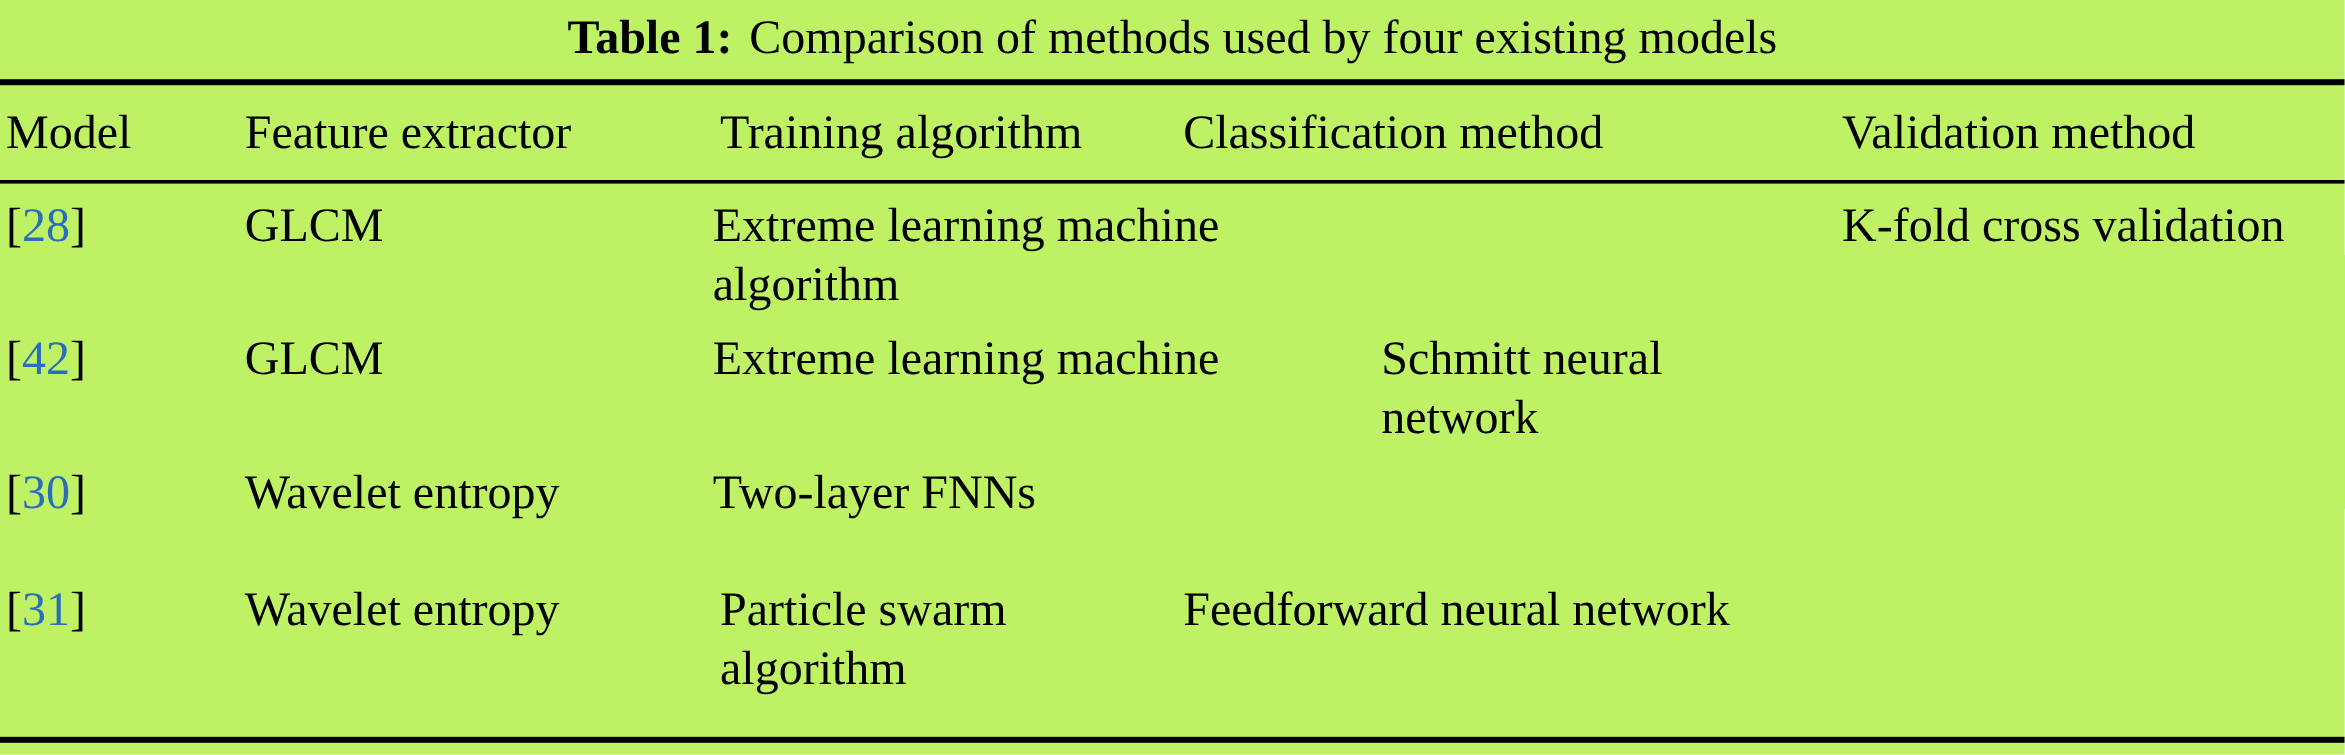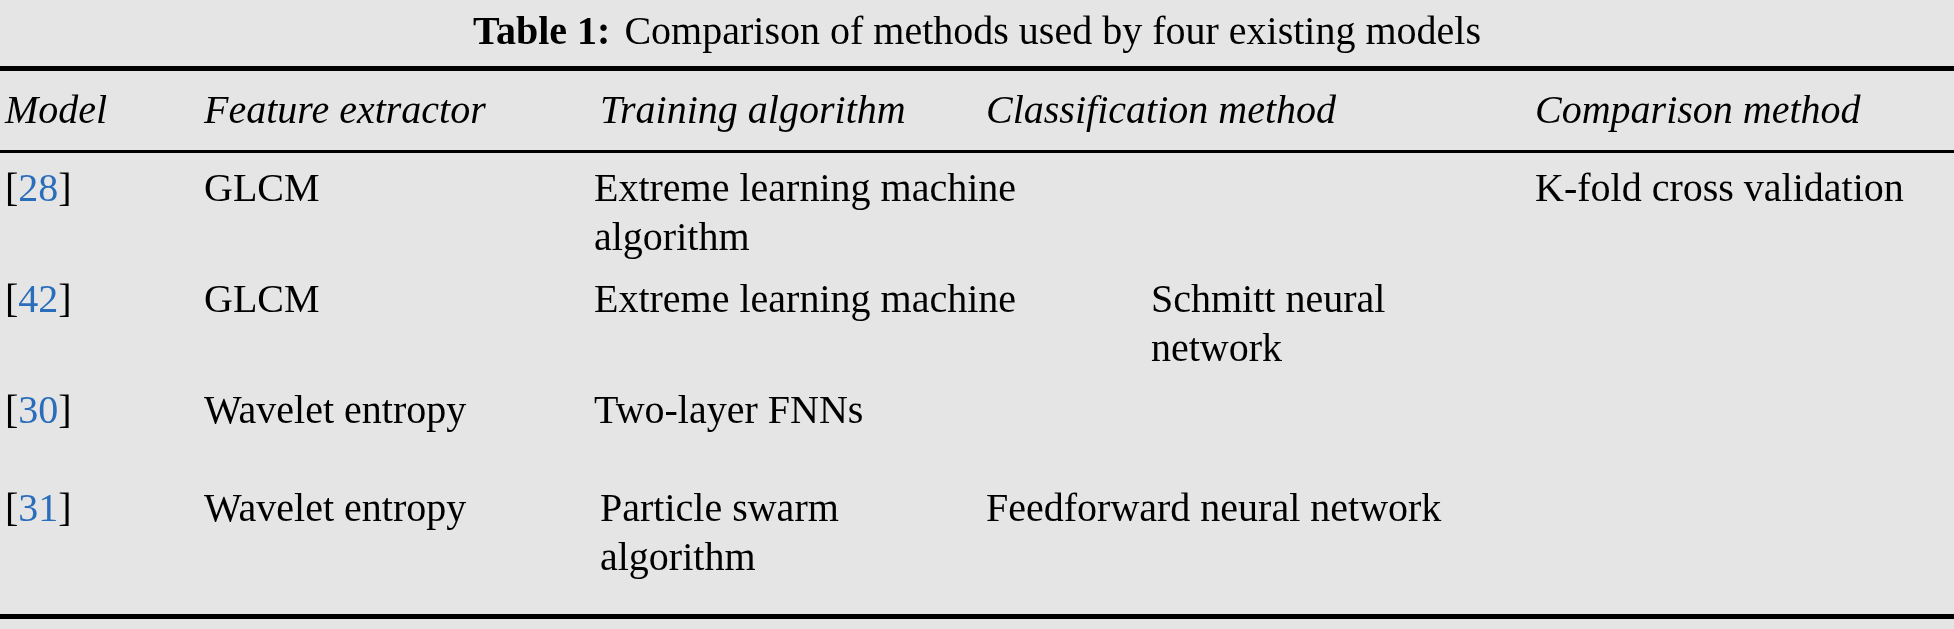--- a/index.html
+++ b/index.html
@@ -9,21 +9,21 @@
     background: #ffffff;
   }
   body {
     font-family: "Liberation Serif", "DejaVu Serif", serif;
     color: #000000;
   }
   .page {
     position: relative;
     width: 1954px;
     height: 629px;
-    background: #e5e5e5;
+    background: #bef264;
     overflow: hidden;
     box-sizing: border-box;
   }
 
   
   .caption {
     position: absolute;
     left: 0;
     top: 0;
     width: 1954px;
@@ -82,21 +82,20 @@
   .c-class   { width: 551px; padding-left: 2px; }
   .c-train   { width: 392px; padding-left: 8px; }
   .c-valid   { width: 419px; padding-left: 0px; }
 
   
   .header-row { height: 79px; }
   .header-row .tcell {
     padding-top: 14px;
     white-space: nowrap;
     padding-right: 4px;
-    font-style: italic;
   }
 
   
   .body-row .tcell { padding-top: 13px; }
   .body-row.r1 { min-height: 104px; }
   .body-row.r2 { min-height: 100px; }
   .body-row.r3 { min-height: 98px; }
   .body-row.r4 { min-height: 101px; }
 
   .cite-open, .cite-close { color: #000000; }
@@ -117,21 +116,21 @@
   <div class="rule rule-head"></div>
   <div class="rule rule-bottom"></div>
 
   <div class="table-wrap">
 
     <div class="trow header-row">
       <div class="tcell c-model">Model</div>
       <div class="tcell c-feature">Feature extractor</div>
       <div class="tcell c-train">Training algorithm</div>
       <div class="tcell c-class">Classification method</div>
-      <div class="tcell c-valid">Comparison method</div>
+      <div class="tcell c-valid">Validation method</div>
     </div>
 
     <div class="trow body-row r1">
       <div class="tcell c-model">
         <span class="cite"><span class="cite-open">[</span><span class="cite-num">28</span><span class="cite-close">]</span></span>
       </div>
       <div class="tcell c-feature">GLCM</div>
       <div class="tcell c-class">Extreme learning machine algorithm</div>
       <div class="tcell c-train"></div>
       <div class="tcell c-valid">K-fold cross validation</div>

